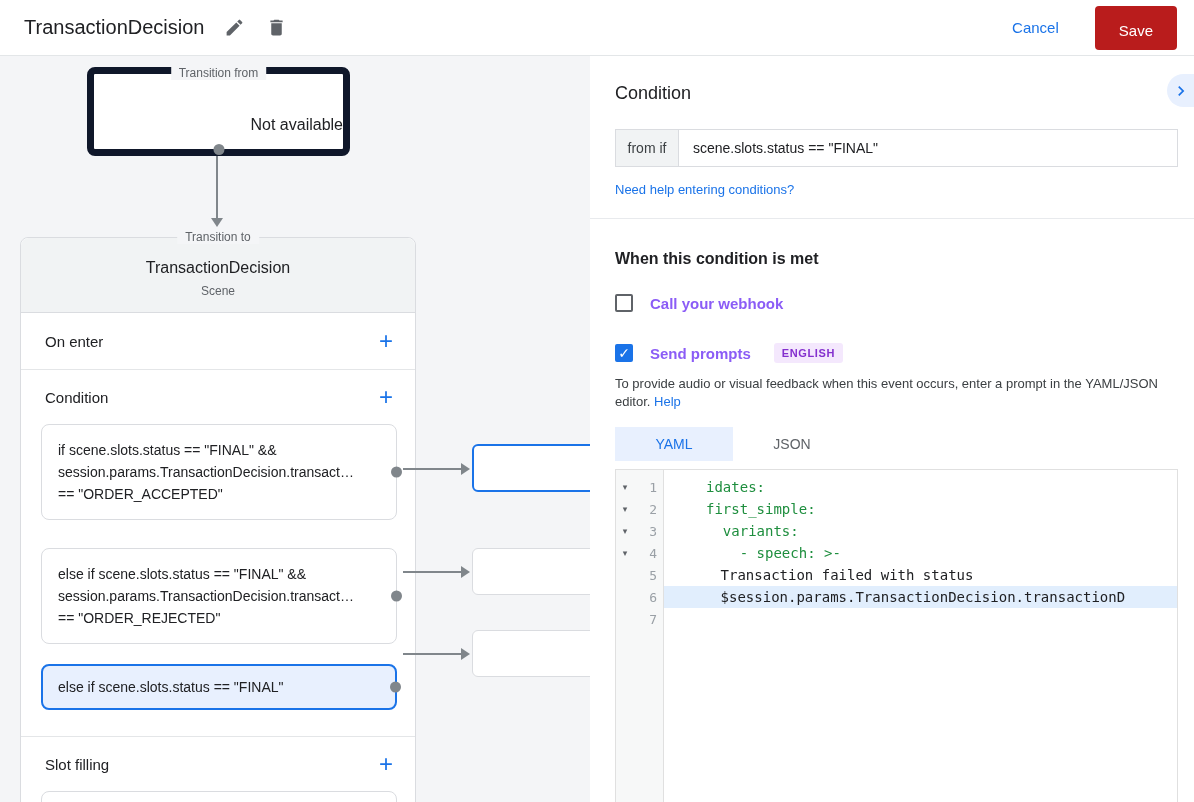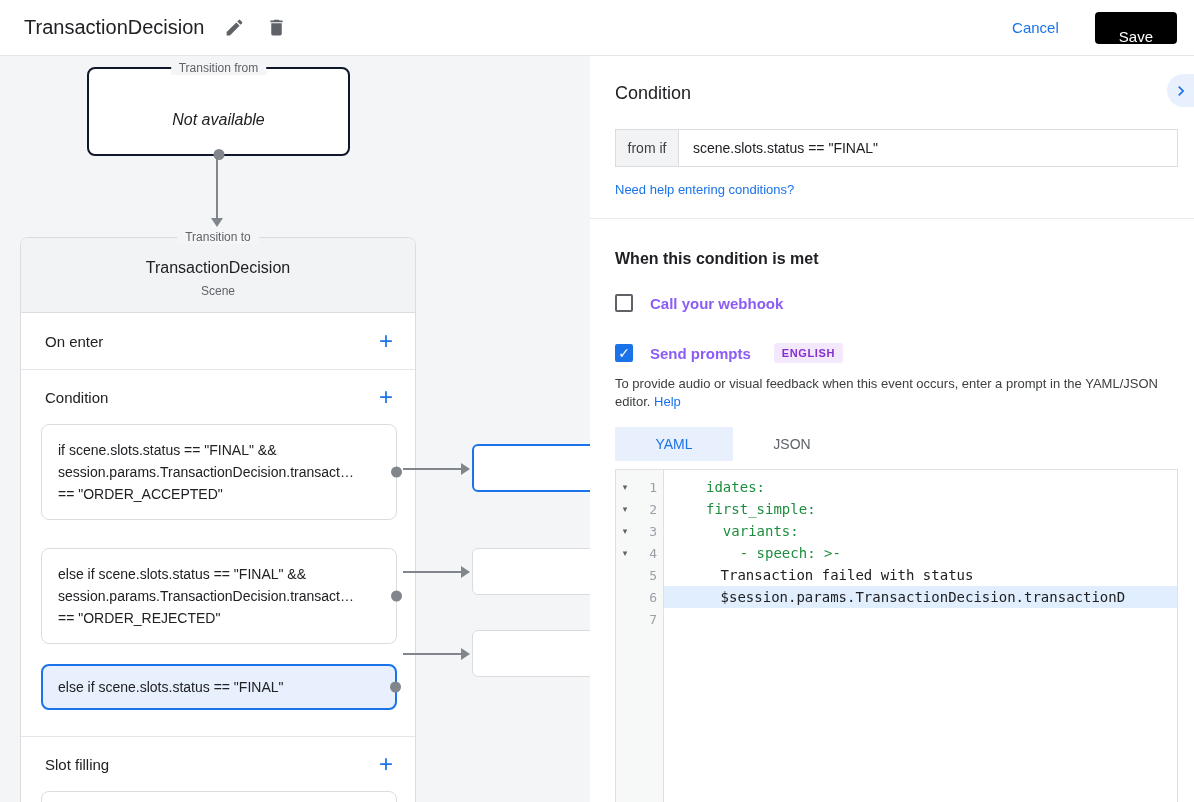--- a/index.html
+++ b/index.html
@@ -8,34 +8,34 @@
 
   
   .topbar { height:56px; background:#fff; border-bottom:1px solid #e3e6e8;
     display:flex; align-items:center; justify-content:space-between; padding:0 17px 0 24px; }
   .topbar-left { display:flex; align-items:center; gap:18px; }
   .page-title { font-size:20px; color:#202124; }
   .icon-btn { width:24px; height:24px; border:none; background:none; cursor:pointer;
     display:flex; align-items:center; justify-content:center; color:#5f6368; }
   .topbar-right { display:flex; align-items:center; gap:36px; }
   .cancel-link { color:#1a73e8; font-size:15px; font-weight:500; background:none; border:none; cursor:pointer; }
-  .save-btn { background:#000000; color:#fff; font-size:15px; font-weight:500;
-    border:none; border-radius:4px; padding:16px 24px; height:32px; cursor:pointer; }
+  .save-btn { background:#b91c1c; color:#fff; font-size:15px; font-weight:500;
+    border:none; border-radius:4px; padding:16px 24px; height:44px; cursor:pointer; }
 
   
   .main { display:flex; height:746px; }
   .flow-pane { position:relative; width:590px; background:#f4f5f7; overflow:hidden; flex:none; }
   .detail-pane { position:relative; flex:1; background:#fff; overflow:hidden; }
 
   
   .tfrom-box { position:absolute; left:87px; top:11px; width:263px; height:89px;
-    background:#fff; border:2px solid #0f172a; border-radius:8px; }
+    background:#fff; border:7px solid #0f172a; border-radius:8px; }
   .legend { position:absolute; top:-8px; left:50%; transform:translateX(-50%);
     background:#f4f5f7; padding:0 8px; font-size:12px; color:#5f6368; white-space:nowrap; }
-  .tfrom-text { position:absolute; width:100%; top:42px; text-align:center; font-size:16px; color:#202124;font-style:italic; }
+  .tfrom-text { position:absolute; width:100%; top:42px; text-align:right; font-size:16px; color:#202124; }
   .dot { position:absolute; width:11px; height:11px; border-radius:50%; background:#80868b; }
   .tfrom-dot { left:50%; bottom:-6px; transform:translateX(-50%); }
 
   .vline { position:absolute; left:216px; top:100px; width:2px; height:62px; background:#80868b; }
   .varrow { position:absolute; left:211px; top:162px; width:0; height:0;
     border-left:6px solid transparent; border-right:6px solid transparent; border-top:9px solid #80868b; }
 
   
   .tto-card { position:absolute; left:20px; top:181px; width:396px; height:580px;
     background:#fff; border:1px solid #dadce0; border-radius:8px; }

